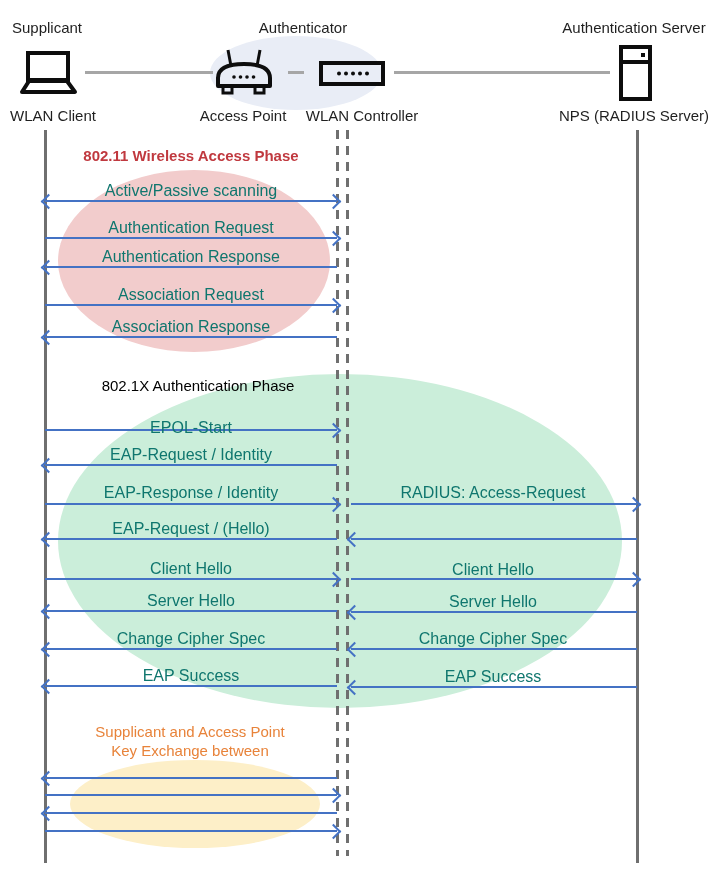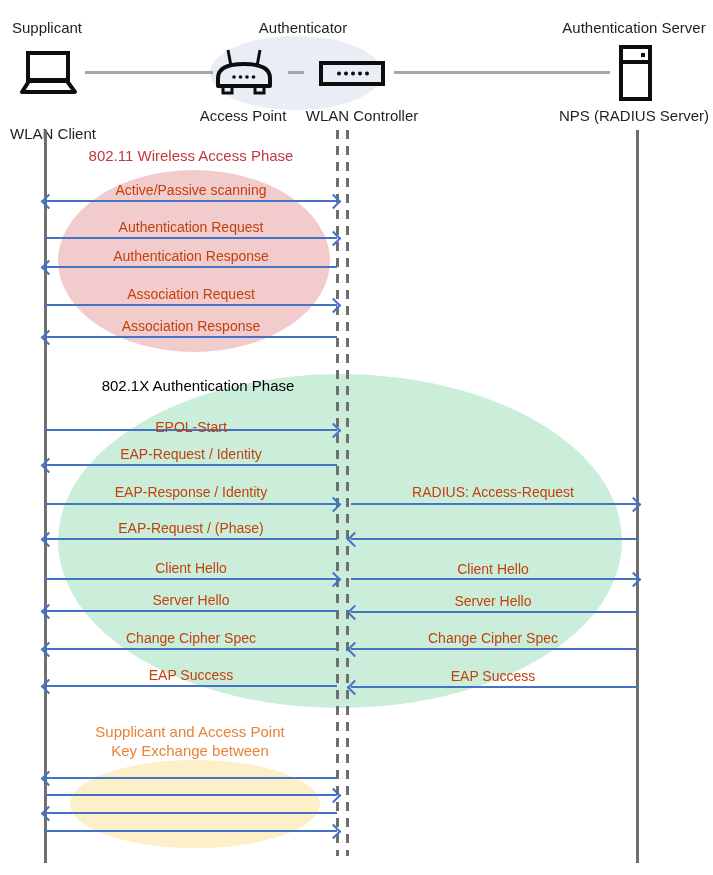--- a/index.html
+++ b/index.html
@@ -10,21 +10,21 @@
   .ellipse{position:absolute;border-radius:50%;z-index:1;}
   .lifeline{position:absolute;width:3px;background:#6f6f6f;z-index:3;}
   .dashline{position:absolute;width:3px;z-index:3;
             background:repeating-linear-gradient(to bottom,#6f6f6f 0 9px,transparent 9px 16px);}
   .connector{position:absolute;height:3px;background:#a6a6a6;z-index:2;}
   .icon{position:absolute;z-index:4;}
   .arrow{position:absolute;height:0;border-top:2px solid #4472c4;z-index:5;}
   .head{position:absolute;width:9px;height:9px;border-top:2px solid #4472c4;border-right:2px solid #4472c4;}
   .head.r{right:-2px;top:-6px;transform:rotate(45deg);}
   .head.l{left:-2px;top:-6px;transform:rotate(-135deg);}
-  .msg-label{position:absolute;font-size:14px;color:#c2410c;white-space:nowrap;transform:translateX(-50%);z-index:6;}
+  .msg-label{position:absolute;font-size:16px;color:#0f766e;white-space:nowrap;transform:translateX(-50%);z-index:6;}
   .ph-title{position:absolute;font-size:15px;white-space:nowrap;transform:translateX(-50%);z-index:6;text-align:center;}
   .ph1{color:#c0393f;}
   .ph2{color:#000000;}
   .ph3{color:#e8833a;line-height:19px;}
 </style>
 </head>
 <body>
 
 <div id="canvas">
 
@@ -63,31 +63,31 @@
     <circle cx="35" cy="13.5" r="2" fill="#0d0d0d"></circle>
       <circle cx="42" cy="13.5" r="2" fill="#0d0d0d"></circle>
     <circle cx="49" cy="13.5" r="2" fill="#0d0d0d"></circle>
   </svg>
   <svg class="icon" style="left:618px;top:44px;" width="36" height="58" viewBox="0 0 36 58">
     <rect x="3" y="3" width="29" height="52" fill="none" stroke="#0d0d0d" stroke-width="4"></rect>
     <line x1="3" y1="18" x2="32" y2="18" stroke="#0d0d0d" stroke-width="4"></line>
     <rect x="23" y="9" width="4" height="4" fill="#0d0d0d"></rect>
   </svg>
 
-  <div class="dev-label" style="left:53px;top:125px;">WLAN Client</div>
+  <div class="dev-label" style="left:53px;top:107px;">WLAN Client</div>
   <div class="dev-label" style="left:243px;top:107px;">Access Point</div>
   <div class="dev-label" style="left:362px;top:107px;">WLAN Controller</div>
   <div class="dev-label" style="left:634px;top:107px;">NPS (RADIUS Server)</div>
 
   <div class="lifeline" style="left:44px;top:130px;height:733px;"></div>
   <div class="dashline" style="left:336px;top:130px;height:726px;"></div>
   <div class="dashline" style="left:346px;top:130px;height:726px;"></div>
   <div class="lifeline" style="left:636px;top:130px;height:733px;"></div>
 
-  <div class="ph-title ph1" style="left:191px;top:147px;">802.11 Wireless Access Phase</div>
+  <div class="ph-title ph1" style="left:191px;top:147px;font-weight:bold;">802.11 Wireless Access Phase</div>
   <div class="ph-title ph2" style="left:198px;top:377px;">802.1X Authentication Phase</div>
   <div class="ph-title ph3" style="left:190px;top:722px;">
     <div>Supplicant and Access Point</div>
     <div>Key Exchange between</div>
   </div>
 
   <div class="msg-label" style="left:191px;top:182px;">Active/Passive scanning</div>
   <div class="arrow" style="left:45px;top:200px;width:292px;">
       <span class="head l"></span>
       <span class="head r"></span>
@@ -125,21 +125,21 @@
 
   <div class="msg-label" style="left:191px;top:484px;">EAP-Response / Identity</div>
   <div class="arrow" style="left:45px;top:503px;width:292px;">
       <span class="head r"></span>
     </div>
   <div class="msg-label" style="left:493px;top:484px;">RADIUS: Access-Request</div>
   <div class="arrow" style="left:351px;top:503px;width:286px;">
       <span class="head r"></span>
     </div>
 
-  <div class="msg-label" style="left:191px;top:520px;">EAP-Request / (Phase)</div>
+  <div class="msg-label" style="left:191px;top:520px;">EAP-Request / (Hello)</div>
   <div class="arrow" style="left:45px;top:538px;width:292px;">
       <span class="head l"></span>
     </div>
   <div class="arrow" style="left:351px;top:538px;width:286px;">
       <span class="head l"></span>
     </div>
 
   <div class="msg-label" style="left:191px;top:560px;">Client Hello</div>
   <div class="arrow" style="left:45px;top:578px;width:292px;">
       <span class="head r"></span>

